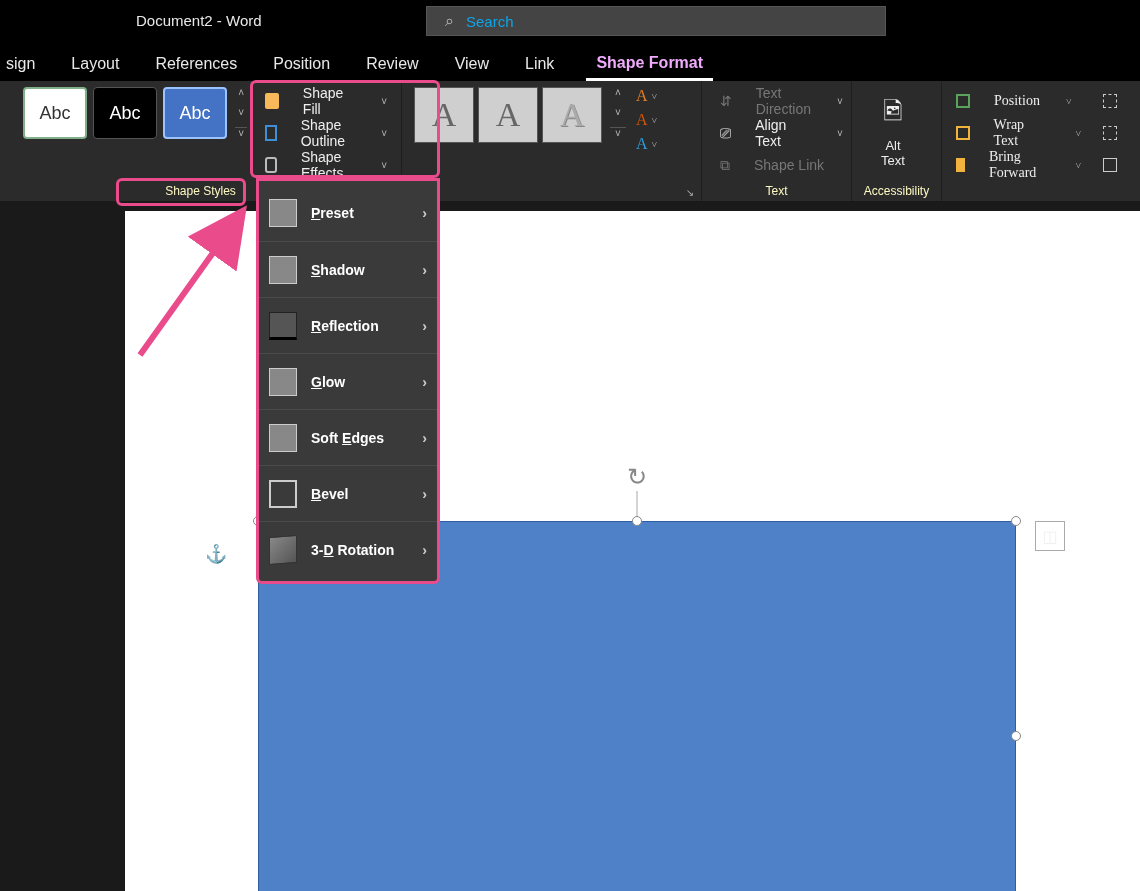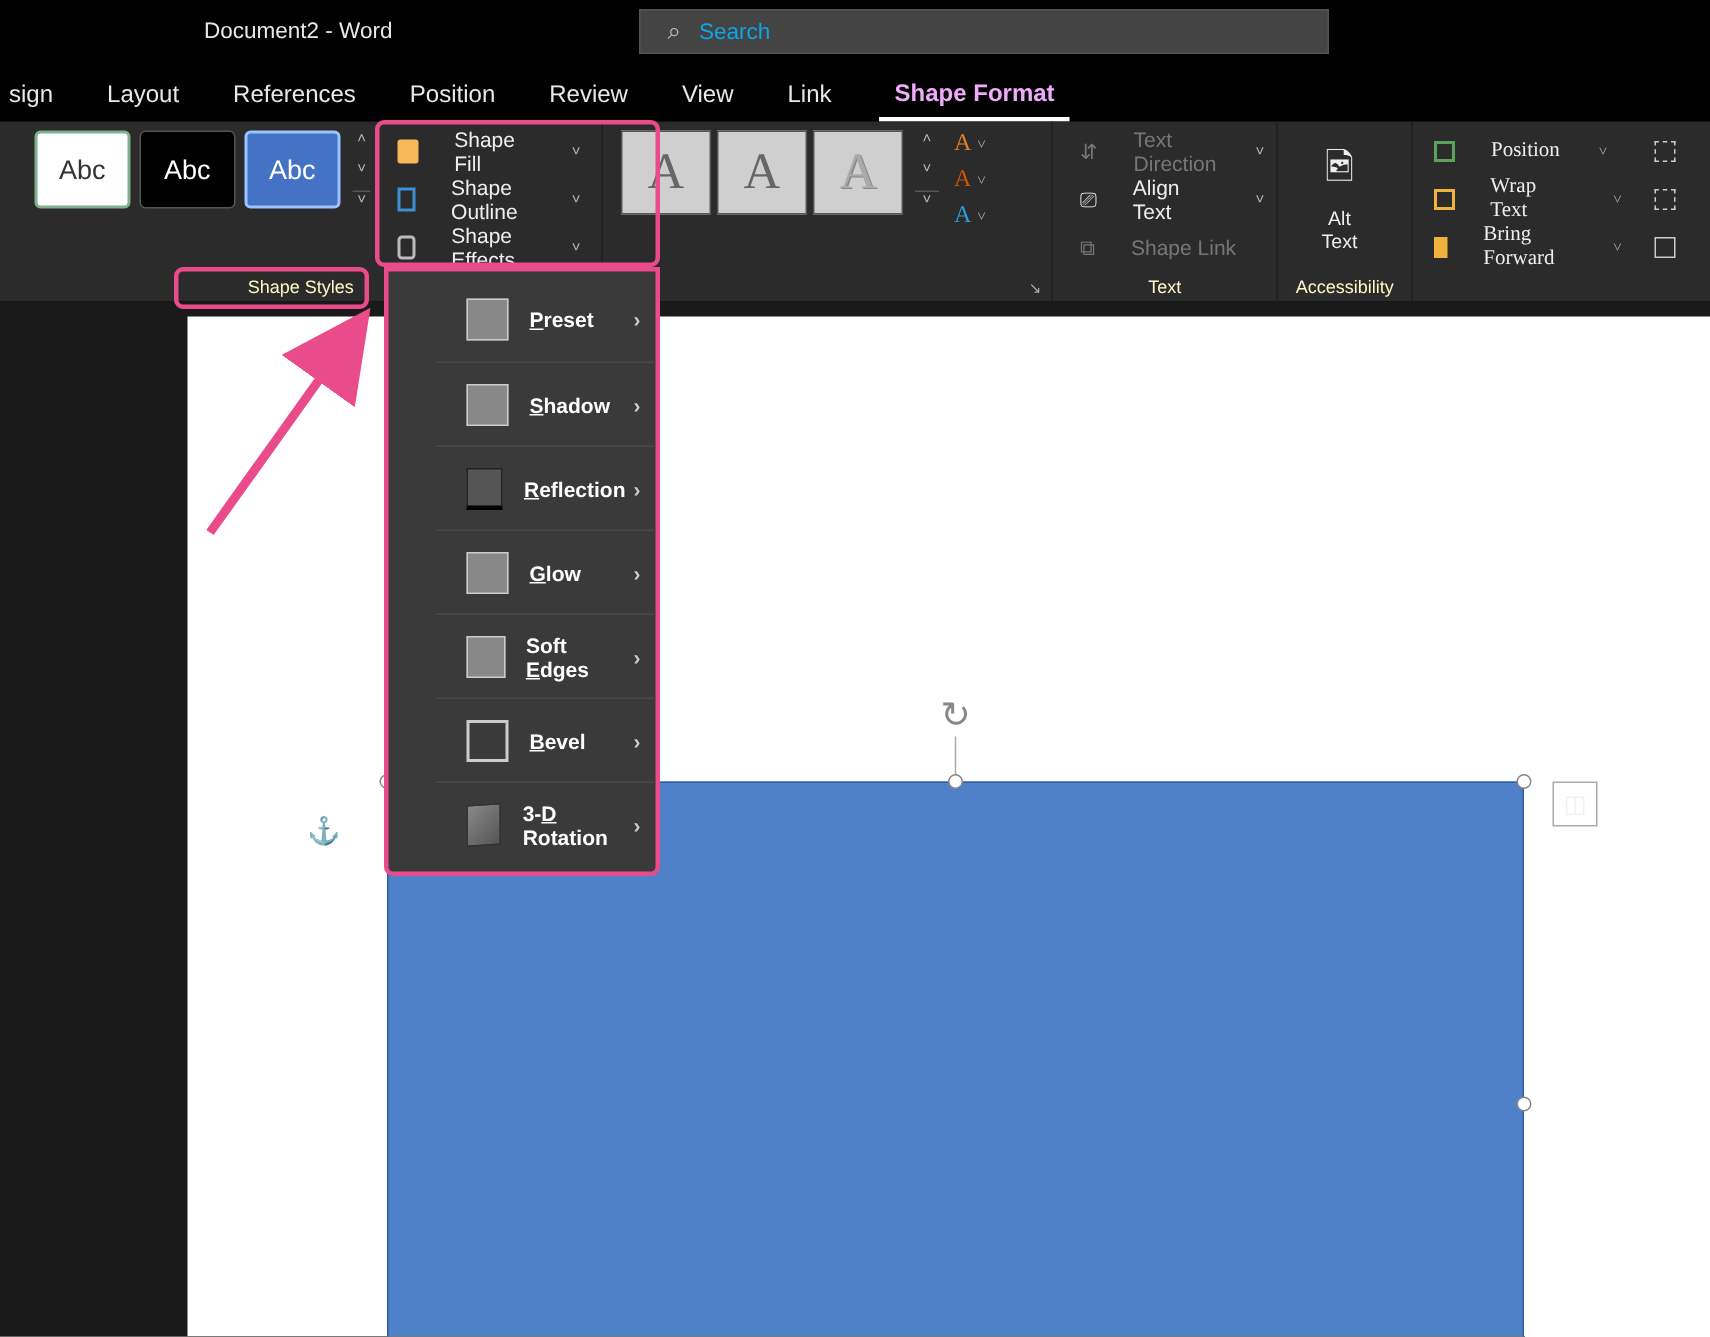--- a/index.html
+++ b/index.html
@@ -122,23 +122,23 @@
   }
 
   
   .dropdown {
     position:absolute; left:256px; top:178px; width:184px;
     background:#3a3a3a; border:3px solid #e94b8b; border-radius:0 0 6px 6px;
     z-index:90; padding:4px 0;
   }
   .dd-item {
     display:flex; align-items:center; gap:14px;
-    height:56px; padding:0 20px; position:relative;
+    height:56px; padding:0 10px; position:relative;
     border-top:1px solid #4a4a4a;
-    font-size:14px; color:#fff; font-weight:600;margin-left:32px;
+    font-size:14px; color:#fff; font-weight:600;
   }
   .dd-item:first-child{ border-top:none;}
   .dd-item .thumb {
     width:28px; height:28px; background:#888; border:1px solid #ccc;
   }
   .dd-item .thumb.outline{ background:#3a3a3a; border:2px solid #ccc;}
   .dd-item .thumb.dark{ background:#555; border:1px solid #222; border-bottom:3px solid #000;}
   .dd-item .thumb.cube{
      background:linear-gradient(135deg,#888 0%,#555 100%);
      border:1px solid #333; transform:skewY(-4deg);

